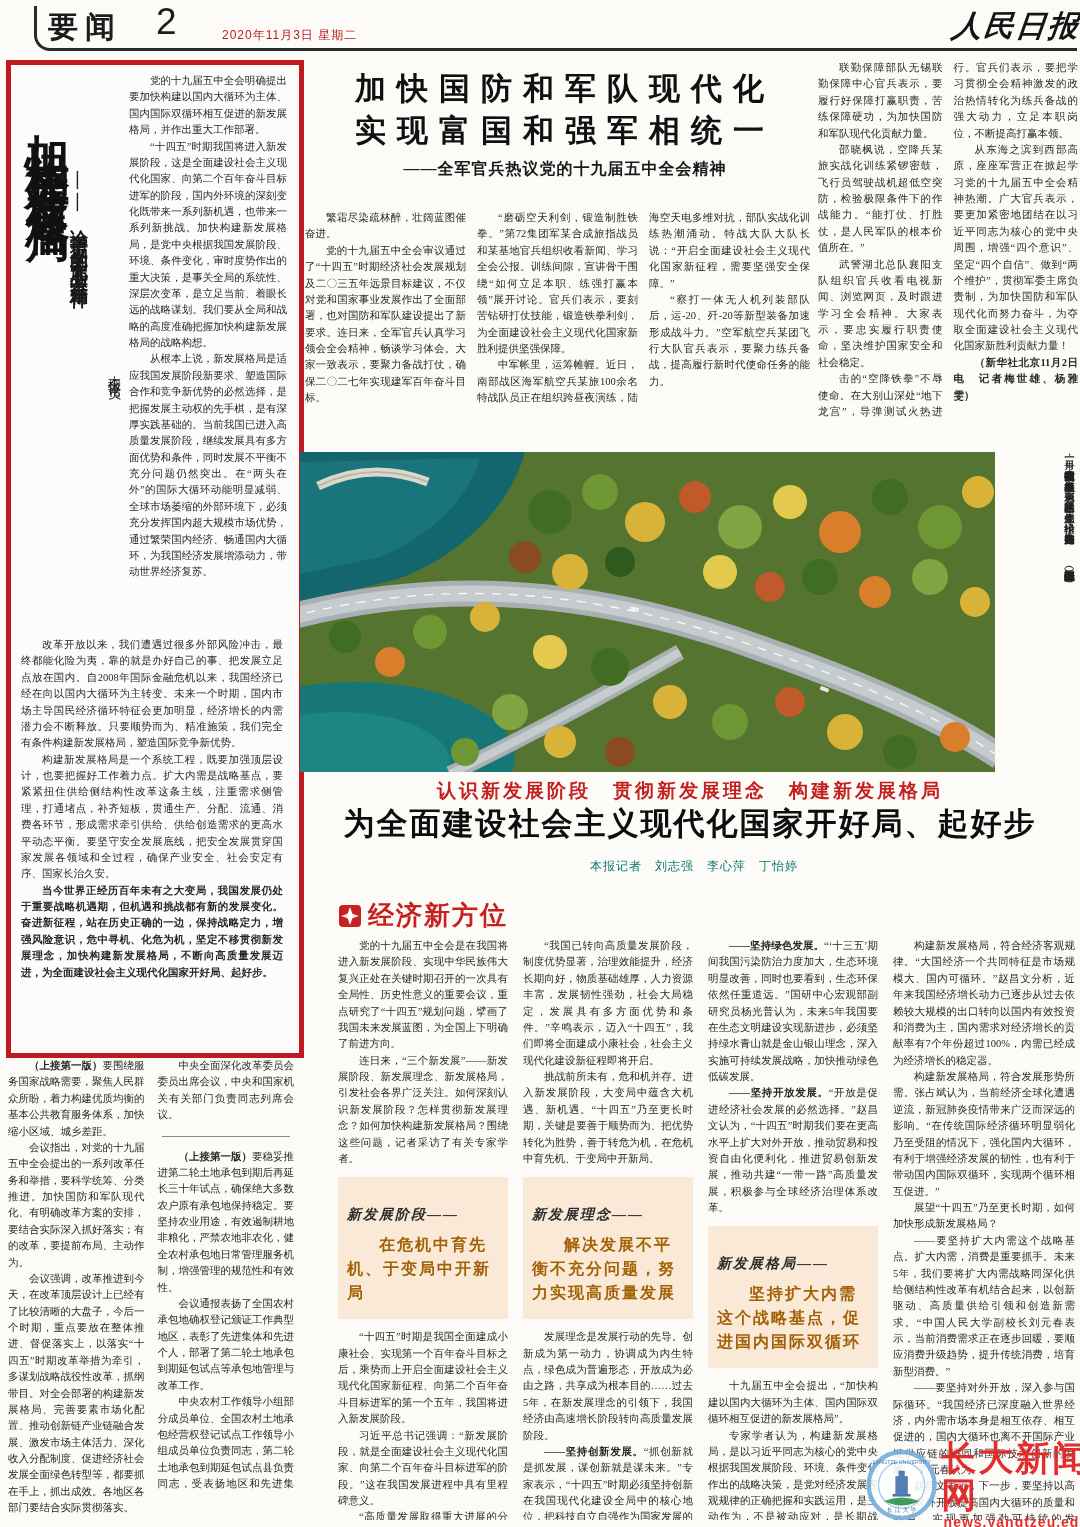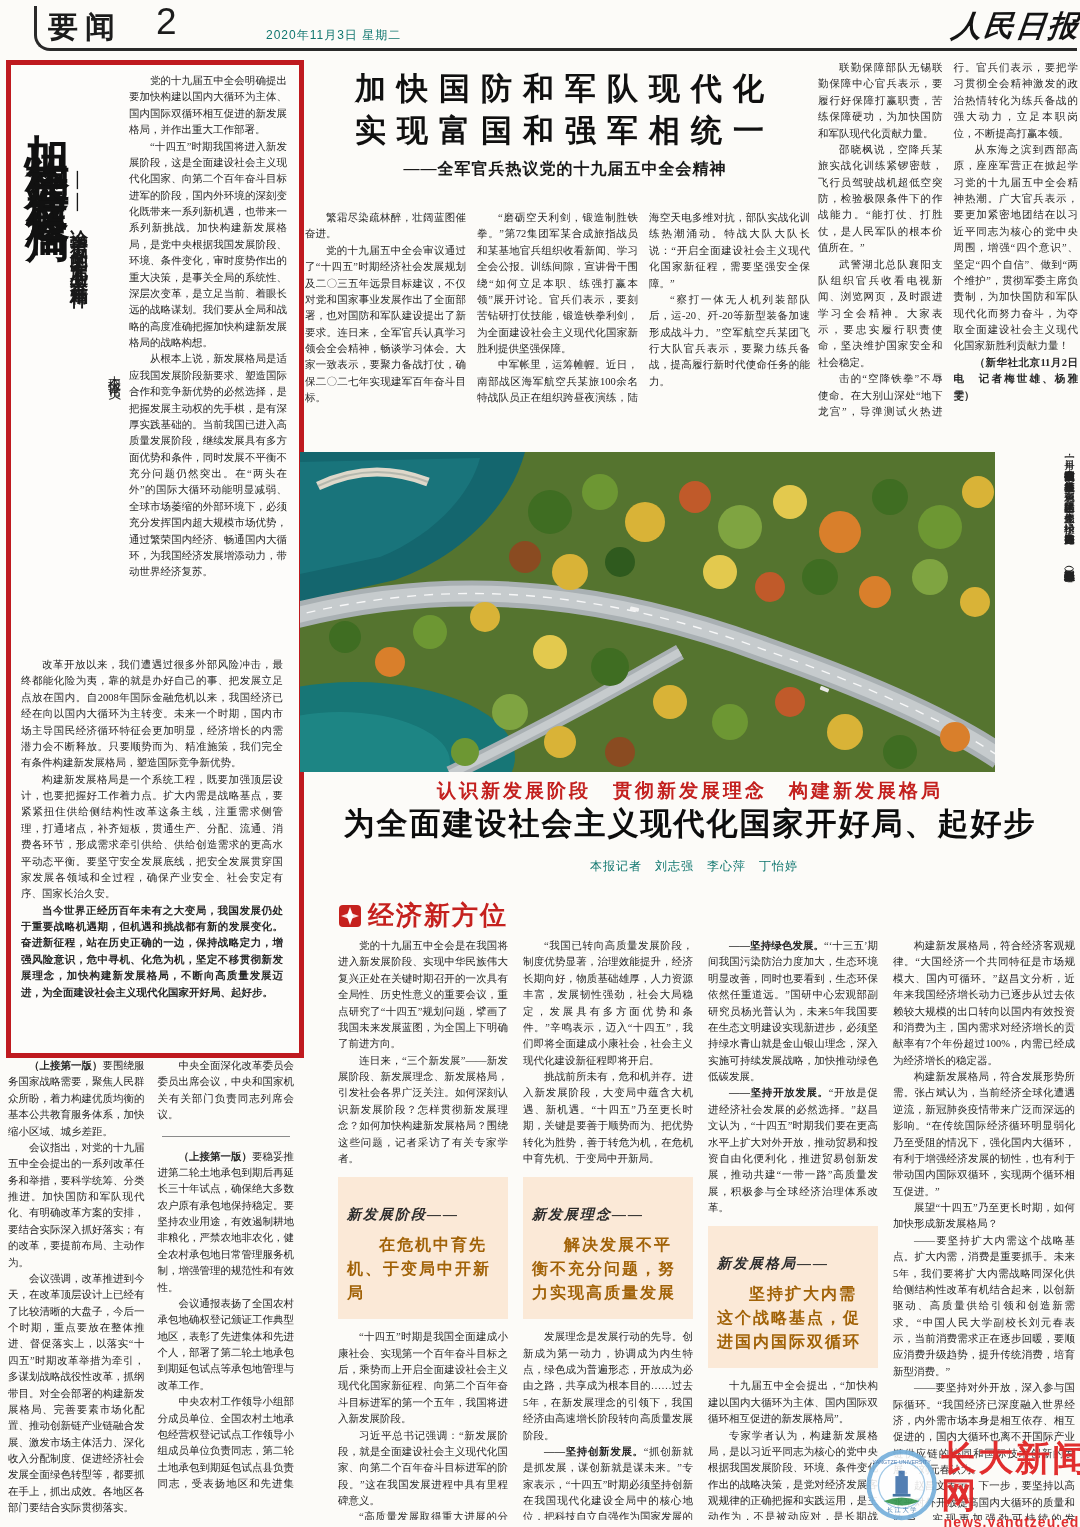--- a/index.html
+++ b/index.html
@@ -5,31 +5,31 @@
   html,body{margin:0;padding:0;background:#d9d9d6;}
   .page{position:relative;width:1080px;height:1527px;margin:0 auto;background:#fcfbf8;
         font-family:"Liberation Serif","DejaVu Serif",serif;color:#272727;overflow:hidden;}
   .sans{font-family:"Liberation Sans","DejaVu Sans",sans-serif;}
   .abs{position:absolute;}
   
   .mast-rule{left:34px;top:6px;width:1040px;height:42px;border-left:3px solid #2a2a2a;
              border-bottom:3px solid #2a2a2a;border-bottom-left-radius:16px;}
   .mast-section{left:48px;top:7px;font-size:30px;font-weight:700;letter-spacing:7px;color:#1c1c1c;}
   .mast-page{left:156px;top:1px;font-size:37px;color:#1c1c1c;}
-  .mast-date{left:222px;top:27px;font-size:12px;color:#0f766e;letter-spacing:1px;margin-left:44px;}
+  .mast-date{left:222px;top:27px;font-size:12px;color:#b91c1c;letter-spacing:1px;}
   .mast-paper{left:952px;top:6px;font-size:30px;font-weight:700;font-style:italic;
               transform:skewX(-6deg);color:#141414;letter-spacing:2px;}
   
   .edit-box{left:6px;top:60px;width:288px;height:988px;border:5px solid #bf1a1f;background:#fdfcfa;}
   .vert{writing-mode:vertical-rl;}
   .edit-title{left:8px;top:34px;height:540px;font-size:44px;font-weight:900;letter-spacing:11px;color:#111;}
   .edit-sub{left:56px;top:106px;height:440px;font-size:18px;font-weight:700;letter-spacing:4px;color:#191919;}
   .edit-byline{left:94px;top:300px;height:110px;font-size:13px;color:#222;letter-spacing:3px;}
   .edit-coltop{left:118px;top:8px;width:158px;height:556px;overflow:hidden;}
-  .edit-colbottom{left:10px;top:572px;width:262px;height:398px;overflow:hidden;margin-top:20px;}
+  .edit-colbottom{left:10px;top:572px;width:262px;height:398px;overflow:hidden;}
   .para{margin:0;font-size:10.5px;line-height:1.56;text-align:justify;text-indent:2em;}
   .para b{font-weight:700;}
   
   .mil{left:300px;top:58px;width:780px;height:388px;}
   .mil-head{position:absolute;left:20px;top:10px;width:490px;text-align:center;}
   .mil-h1{font-size:31px;font-weight:900;letter-spacing:11px;color:#101010;line-height:1.35;white-space:nowrap;text-align:center;}
   .mil-sub{margin-top:7px;font-size:16px;font-weight:700;letter-spacing:1px;color:#1a1a1a;}
   .mil-under{position:absolute;left:5px;top:152px;width:505px;height:232px;column-count:3;column-gap:11px;overflow:hidden;}
   .mil-right{position:absolute;left:518px;top:2px;width:260px;height:384px;column-count:2;column-gap:11px;overflow:hidden;}
   

